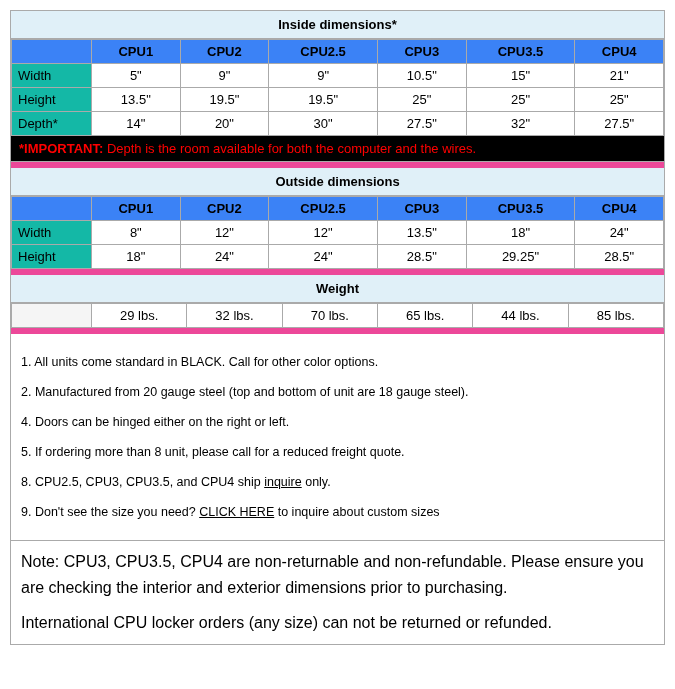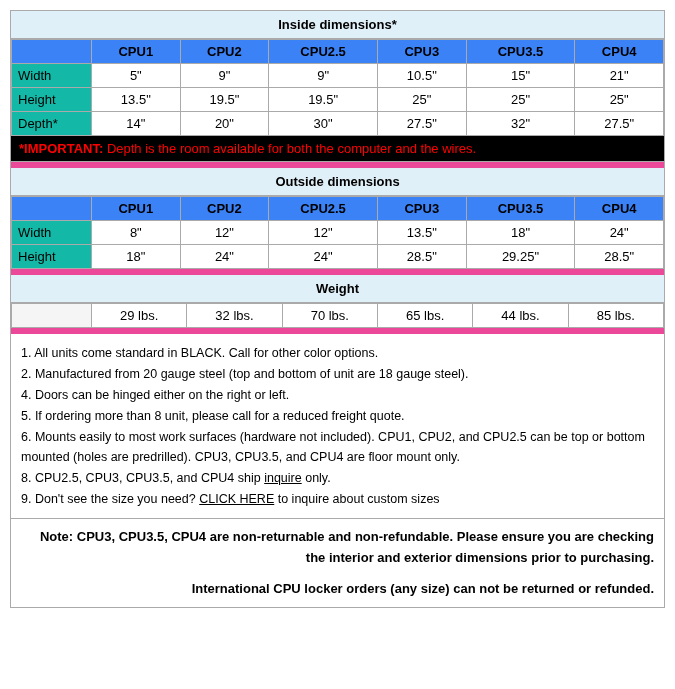--- a/index.html
+++ b/index.html
@@ -56,28 +56,27 @@
       font-weight: bold;
       color: red;
     }
     .notes-section {
       padding: 8px 10px;
       font-size: 12.5px;
       line-height: 1.6;
       border-bottom: 1px solid #aaa;
     }
     .notes-section p {
-      margin: 1px 0;
+      margin: 10px 0;
     }
     .note-bold-section {
       padding: 8px 10px;
-      font-size: 13px;
-      font-weight: bold;
+      font-size: 16px;
+      font-weight: normal;
       line-height: 1.6;
-      text-align: right;
     }
     .underline {
       text-decoration: underline;
     }
     .weight-row td {
       font-size: 13px;
     }
     sup {
       font-size: 9px;
       vertical-align: super;
@@ -190,21 +189,20 @@
         </tr>
       </tbody>
     </table>
   </div>
 
   <div class="notes-section">
     <p>1. All units come standard in BLACK. Call for other color options.</p>
     <p>2. Manufactured from 20 gauge steel (top and bottom of unit are 18 gauge steel).</p>
     <p>4. Doors can be hinged either on the right or left.</p>
     <p>5. If ordering more than 8 unit, please call for a reduced freight quote.</p>
-    <p>6. Mounts easily to most work surfaces (hardware not included). CPU1, CPU2, and CPU2.5 can be top or bottom mounted (holes are predrilled). CPU3, CPU3.5, and CPU4 are floor mount only.</p>
     <p>8. CPU2.5, CPU3, CPU3.5, and CPU4 ship <span class="underline">inquire</span> only.</p>
     <p>9. Don't see the size you need? <span class="underline" style="cursor:pointer;">CLICK HERE</span> to inquire about custom sizes</p>
   </div>
 
   <div class="note-bold-section">
     <p style="margin-bottom: 10px;">Note: CPU3, CPU3.5, CPU4 are non-returnable and non-refundable. Please ensure you are checking the interior and exterior dimensions prior to purchasing.</p>
     <p>International CPU locker orders (any size) can not be returned or refunded.</p>
   </div>
 
 </div>

